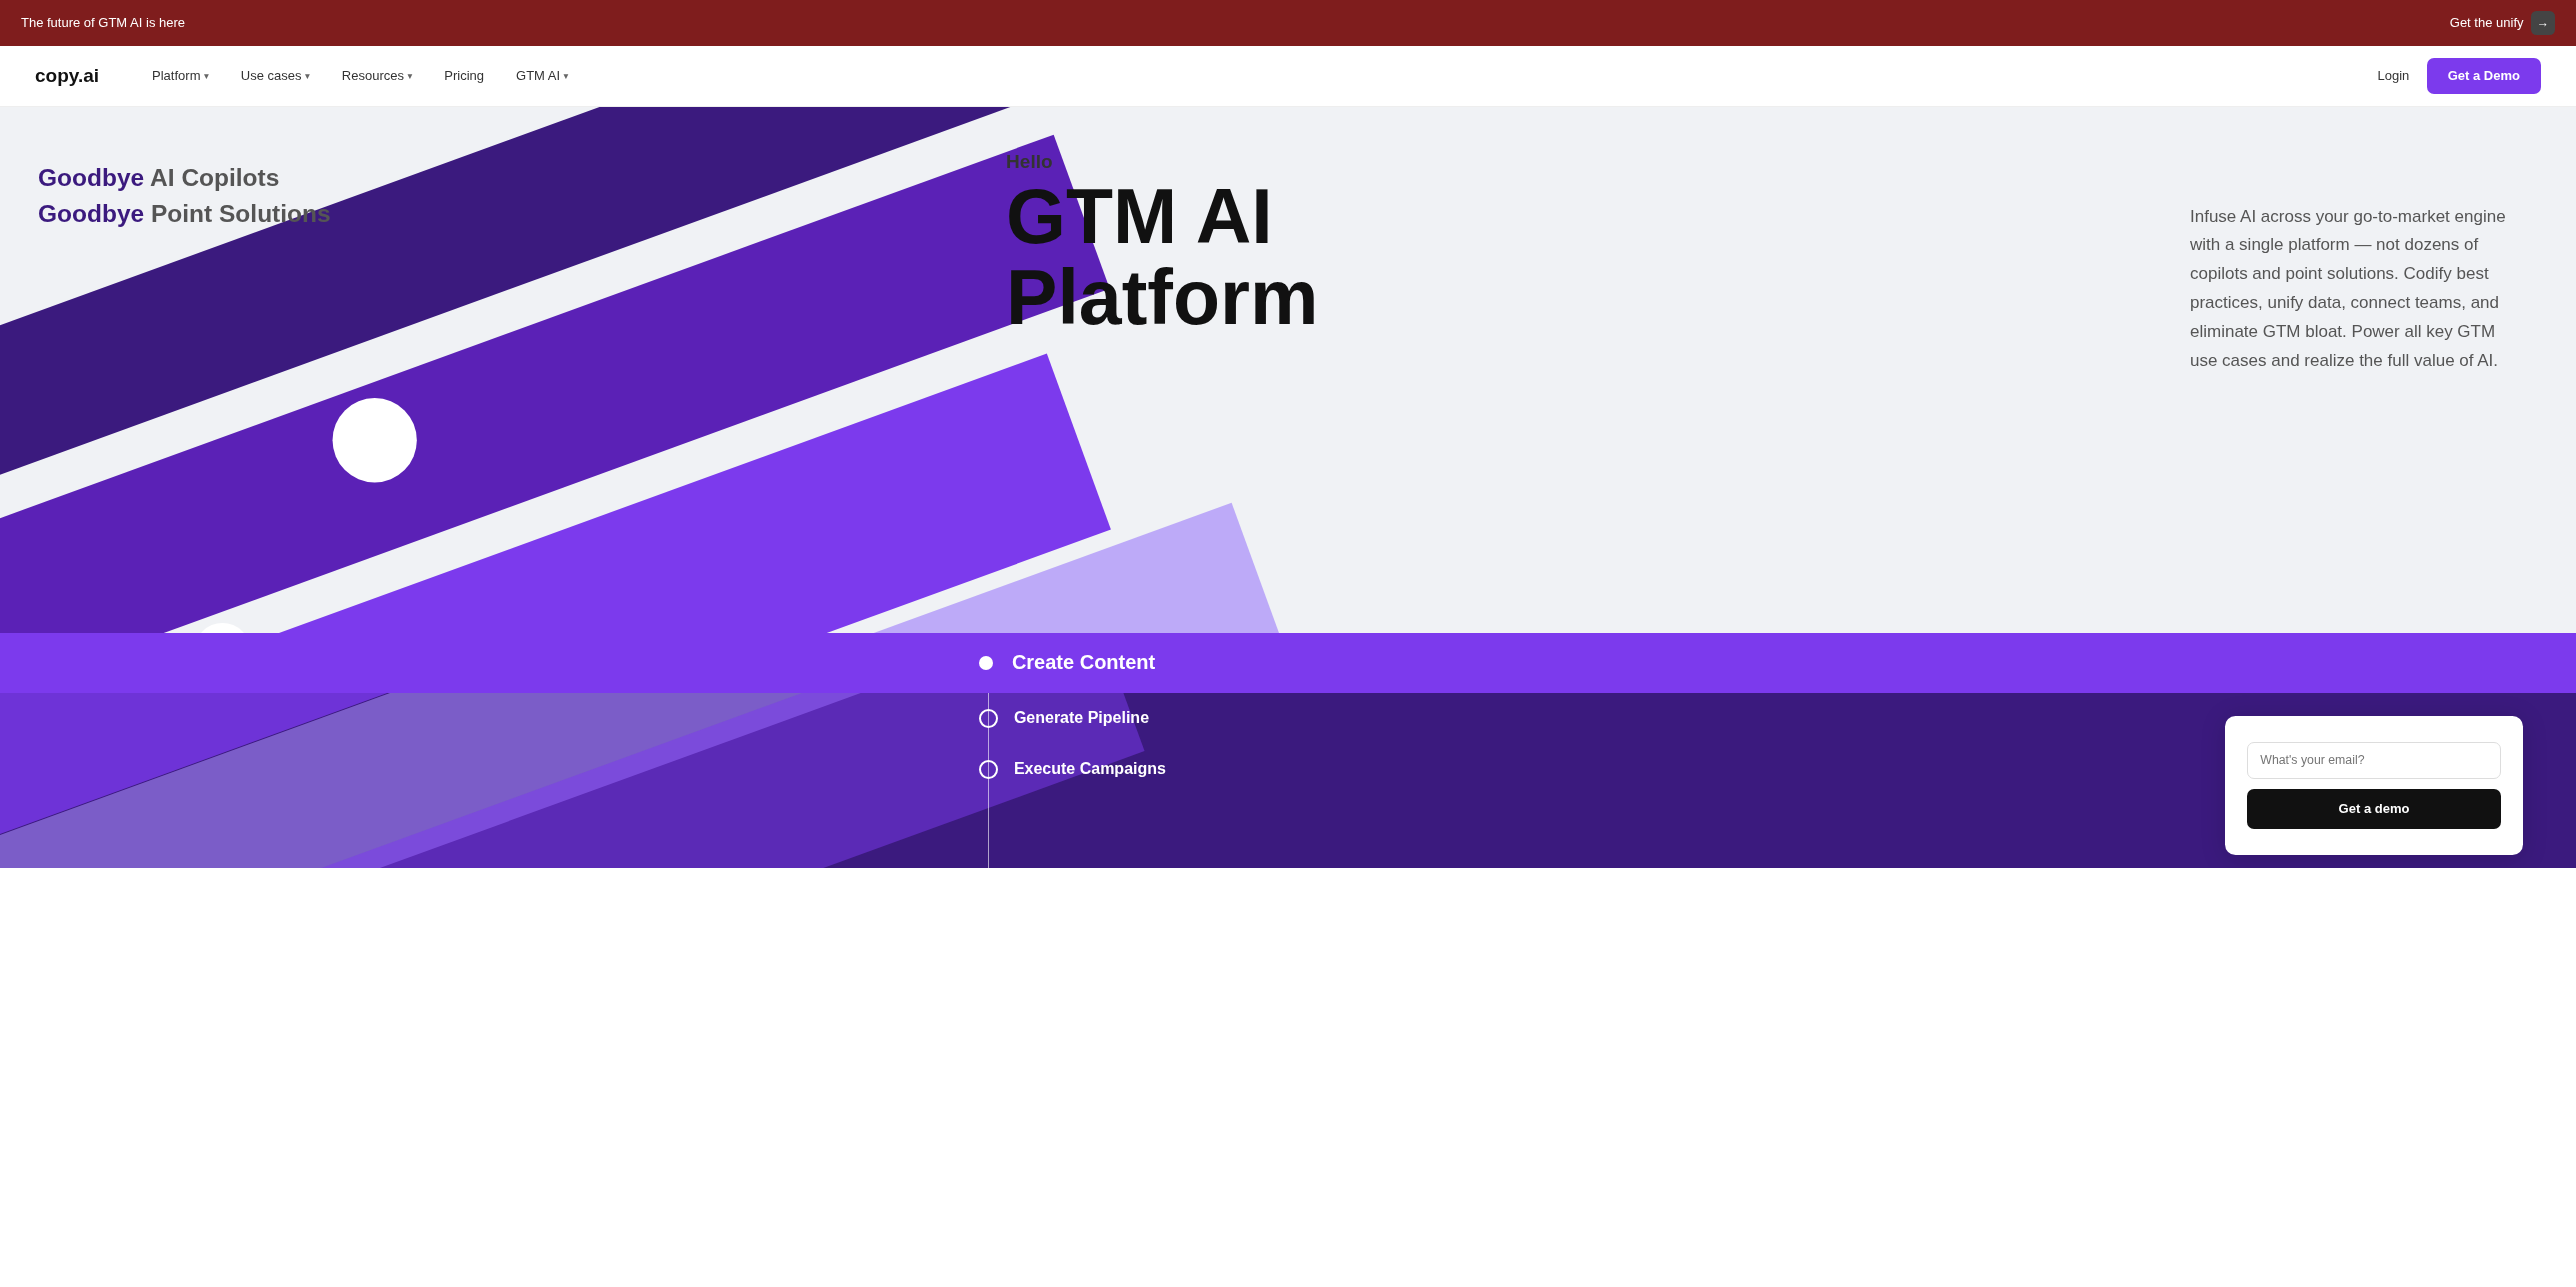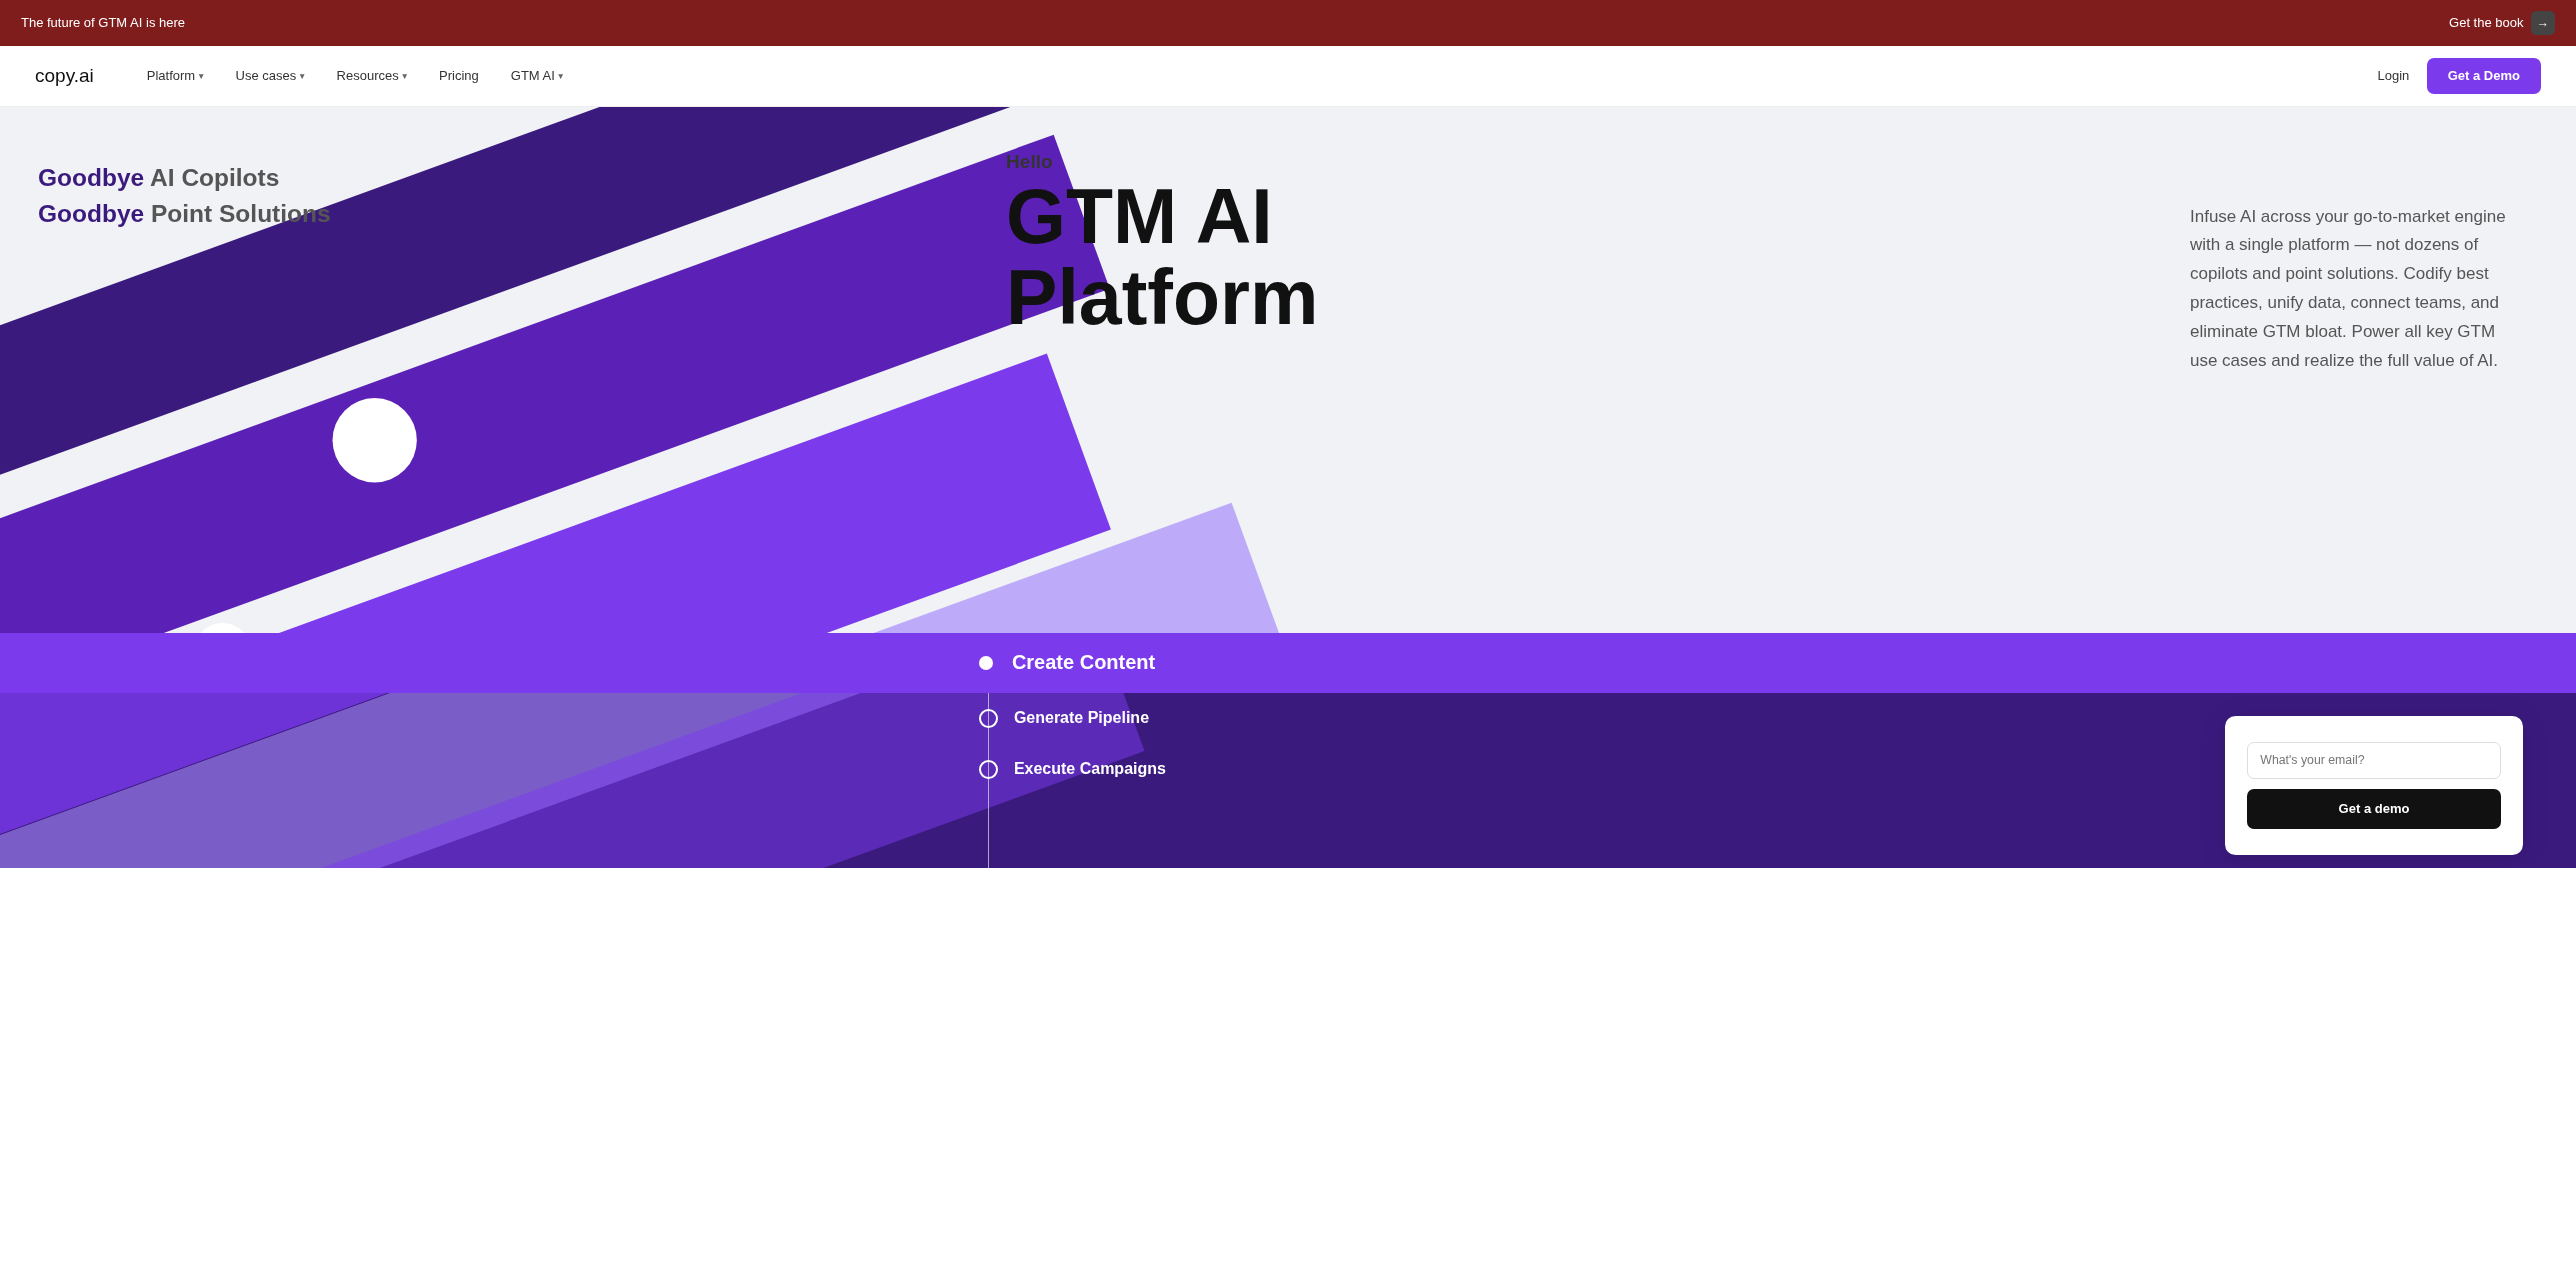--- a/index.html
+++ b/index.html
@@ -44,21 +44,21 @@
       padding: 0 35px;
       height: 61px;
       background: #fff;
       border-bottom: 0.9px solid #eee;
       position: sticky;
       top: 0;
       z-index: 100;
     }
     .logo {
       font-size: 19px;
-      font-weight: 400;
+      font-weight: 700;
       color: #111;
       margin-right: 53px;
       text-decoration: none;
     }
     .nav-links {
       display: flex;
       align-items: center;
       gap: 32px;
       flex: 1;
     }
@@ -238,21 +238,21 @@
       height: 100%;
       pointer-events: none;
     }
   </style>
 </head>
 <body>
 
 <div class="top-banner">
   <span class="top-banner-text">The future of GTM AI is here</span>
   <a class="top-banner-link">
-    <span>Get the book</span>
+    <span>Get the unify</span>
     <span class="arrow-btn">→</span>
   </a>
 </div>
 
 <nav class="navbar">
   <a class="logo">copy.ai</a>
   <div class="nav-links">
     <div class="nav-item">
       <span>Platform</span>
       <span class="chevron">▾</span>

